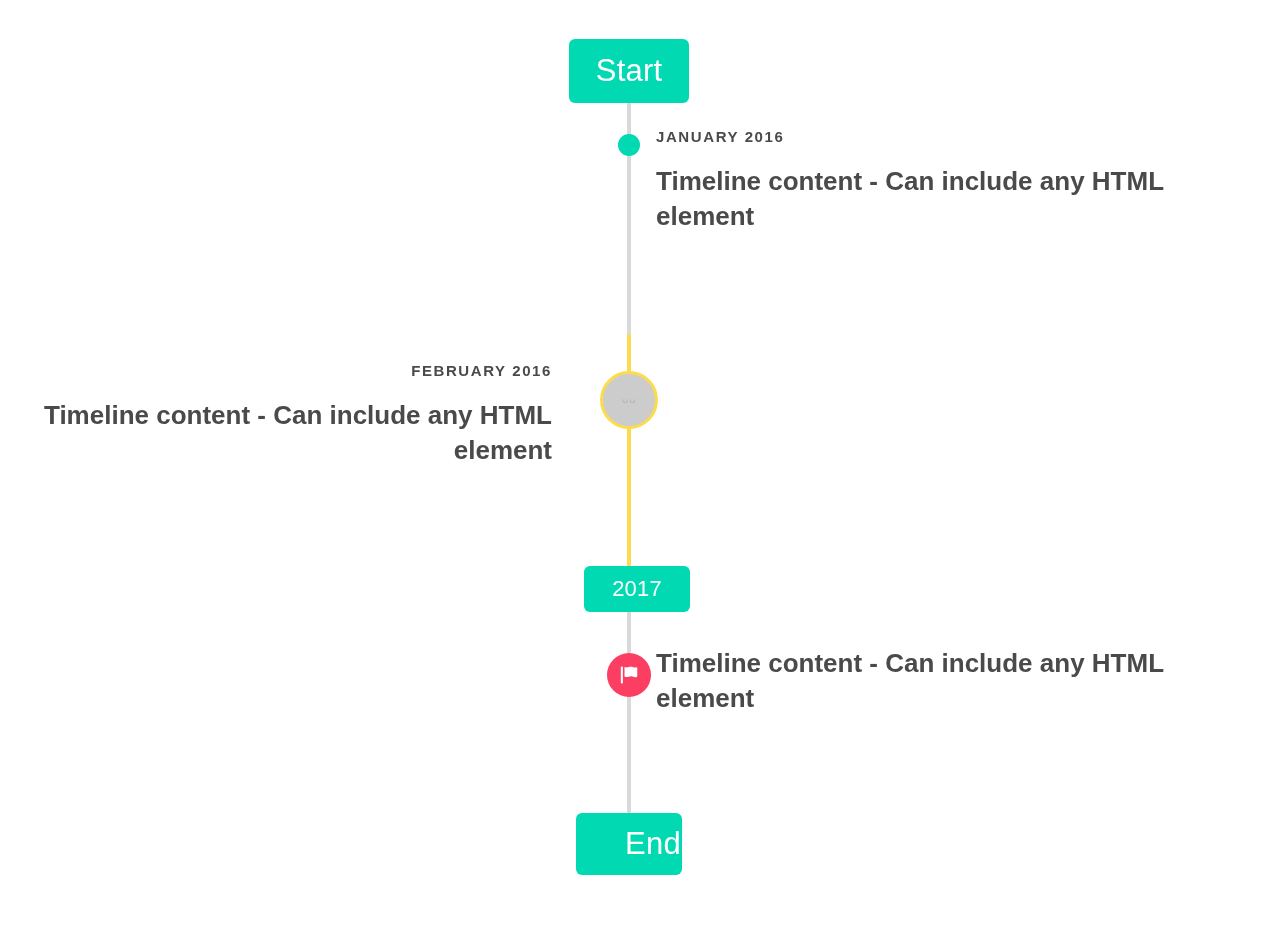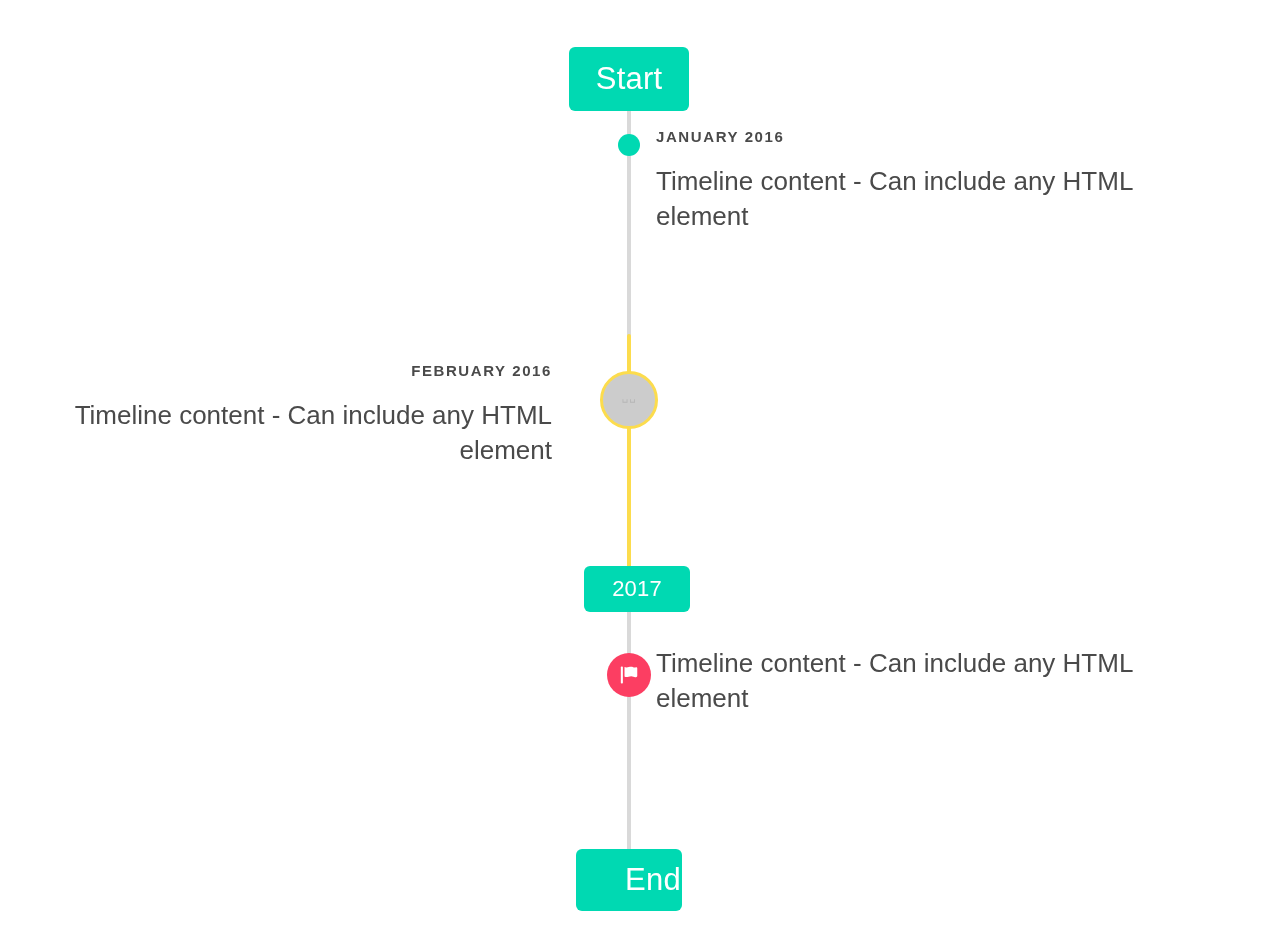--- a/index.html
+++ b/index.html
@@ -41,31 +41,31 @@
     border-radius: 6px;
     display: flex;
     align-items: center;
     justify-content: center;
     letter-spacing: 0.2px;
     box-sizing: border-box;
     z-index: 5;
     user-select: none;
   }
   .tl-badge.start {
-    left: 569px; top: 47px;
+    left: 569px; top: 39px;
     width: 120px; height: 64px;
     font-size: 31px;
   }
   .tl-badge.mid-year {
     left: 584px; top: 566px;
     width: 106px; height: 46px;
     font-size: 22px;
   }
   .tl-badge.end {
-    left: 576px; top: 849px;
+    left: 576px; top: 813px;
     width: 106px; height: 62px;
     font-size: 31px;
     padding-left: 48px;
   }
 
   
   .tl-item {
     position: absolute;
     left: 0;
     width: 1268px;
@@ -97,21 +97,21 @@
     text-transform: uppercase;
     line-height: 1.2;
     margin: 0 0 18px 0;
     white-space: nowrap;
   }
   .tl-body {
     font-size: 26px;
     line-height: 1.33;
     color: #4a4a4a;
     margin: 0;
-    font-weight: normal;
+    font-weight: bold;
   }
 
   
   .tl-marker {
     position: absolute;
     border-radius: 50%;
     box-sizing: border-box;
     display: flex;
     align-items: center;
     justify-content: center;

